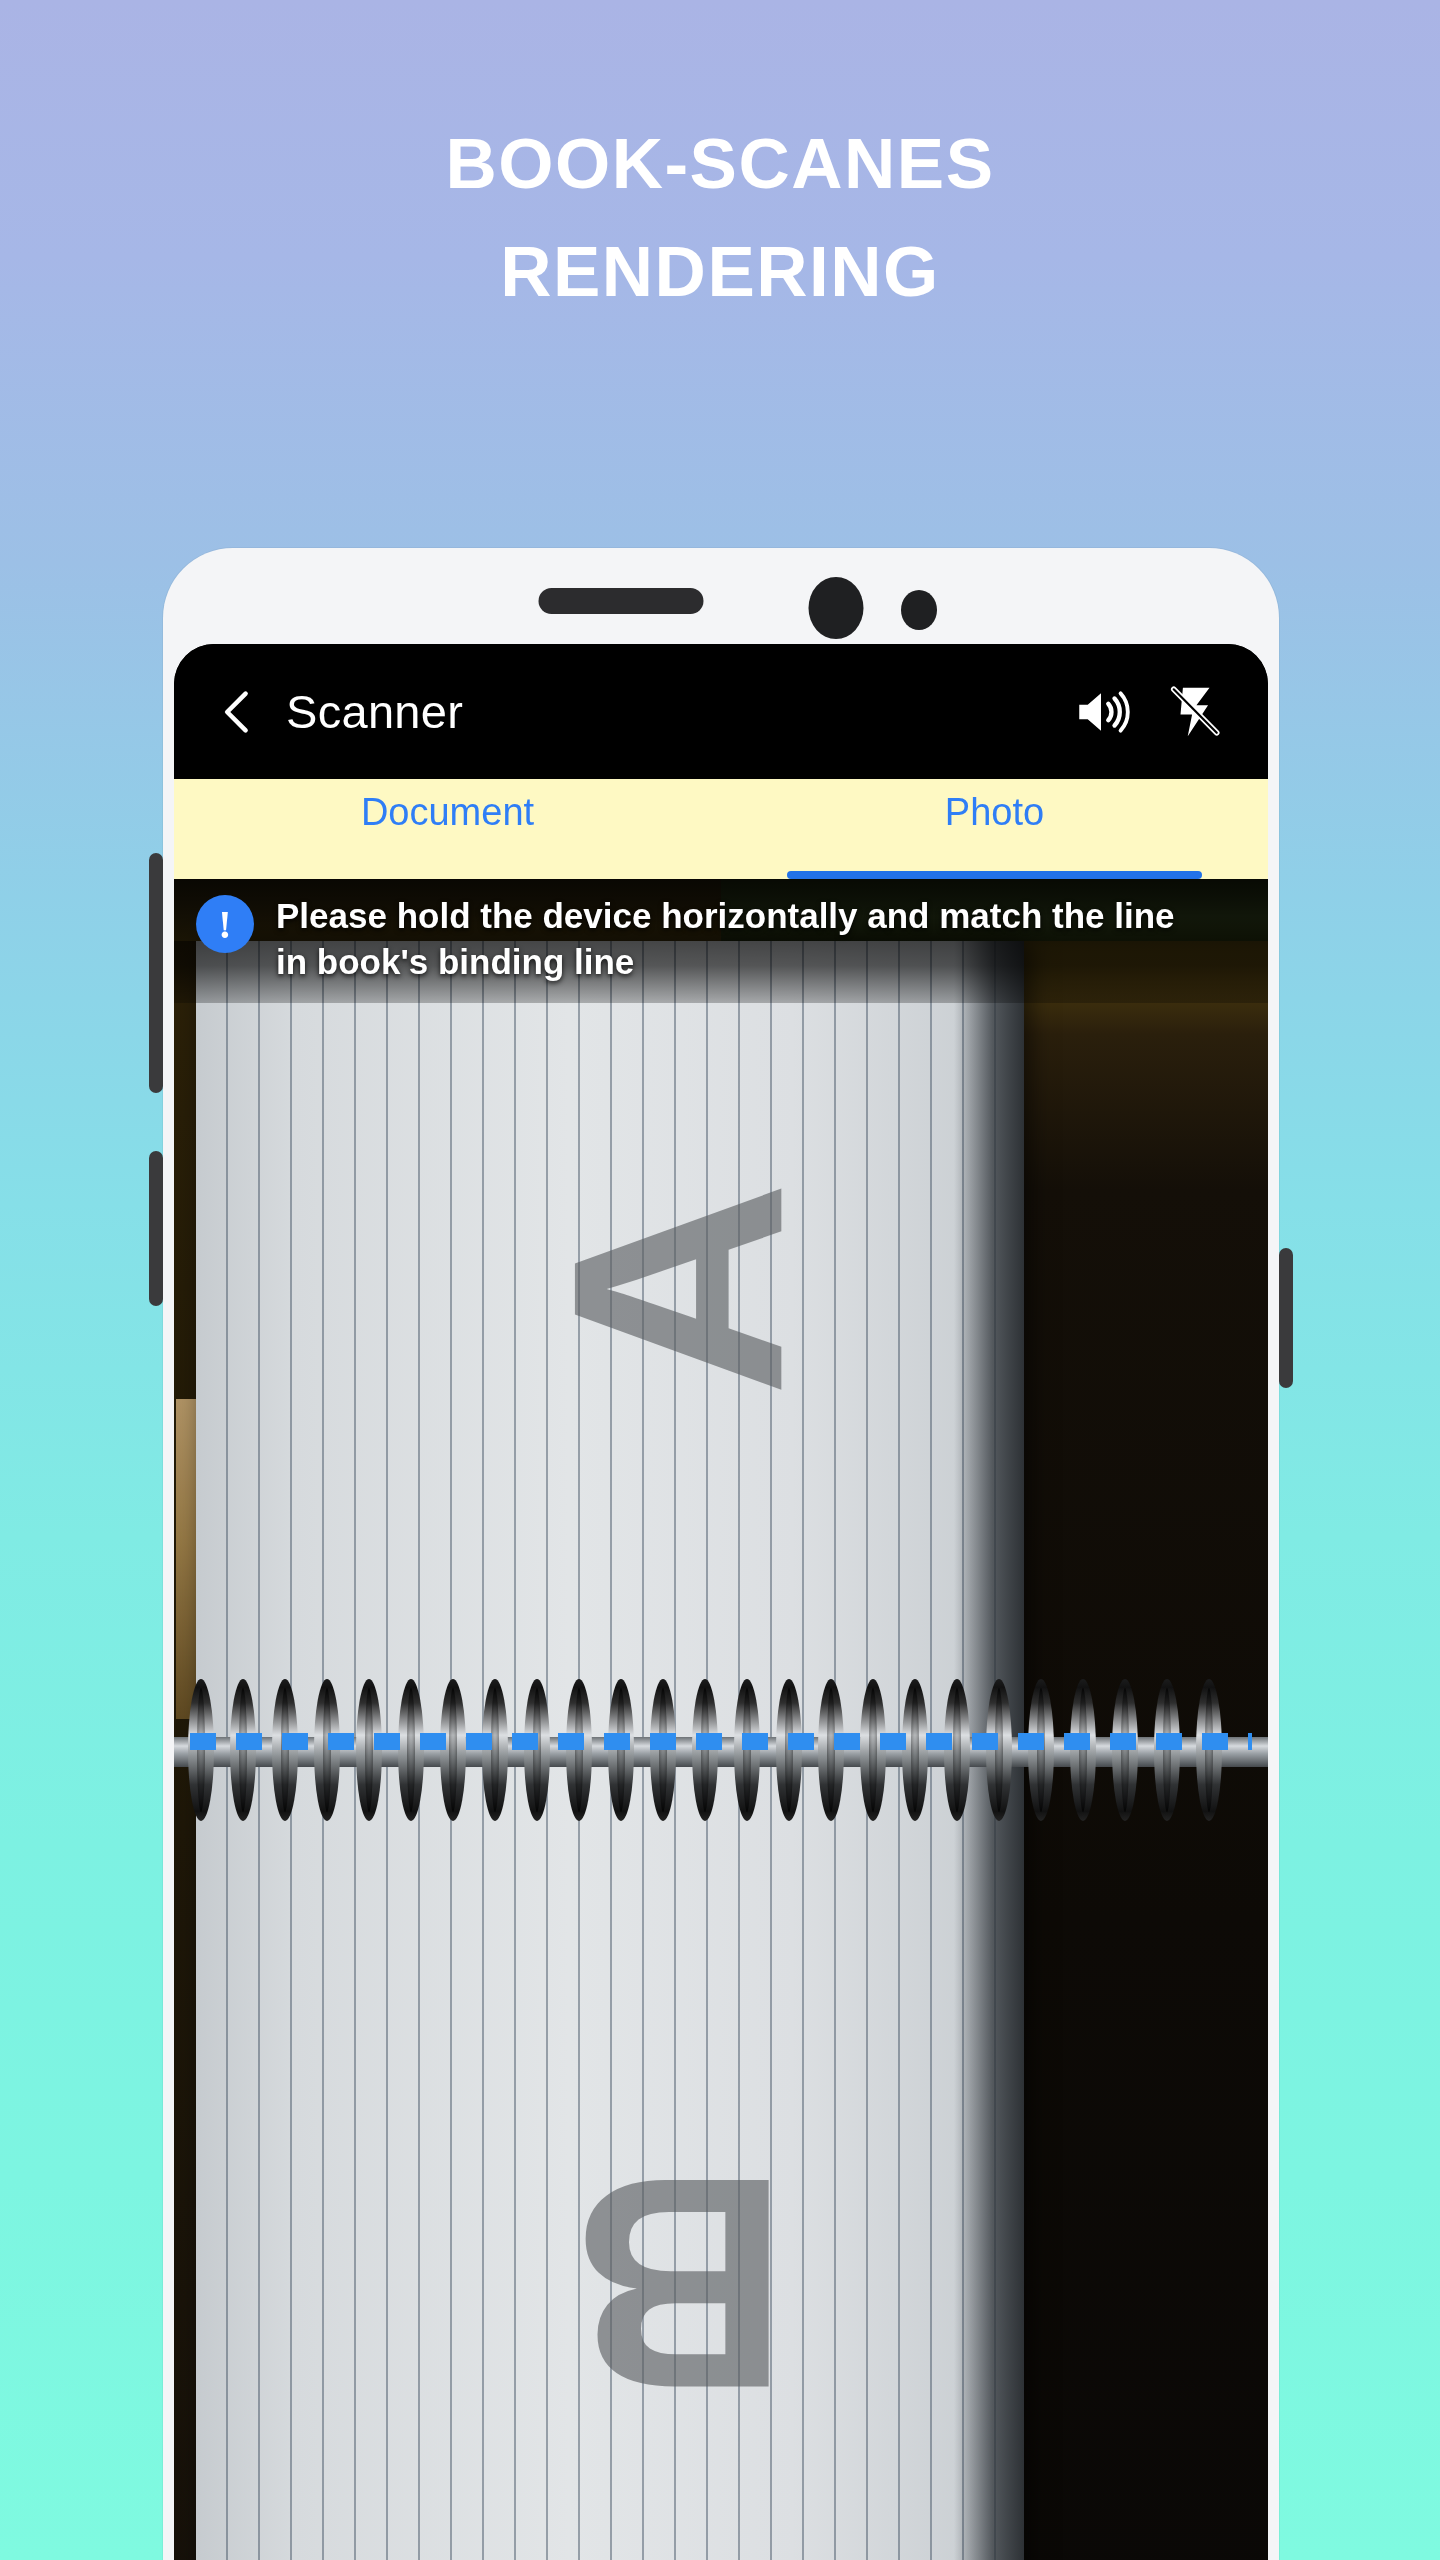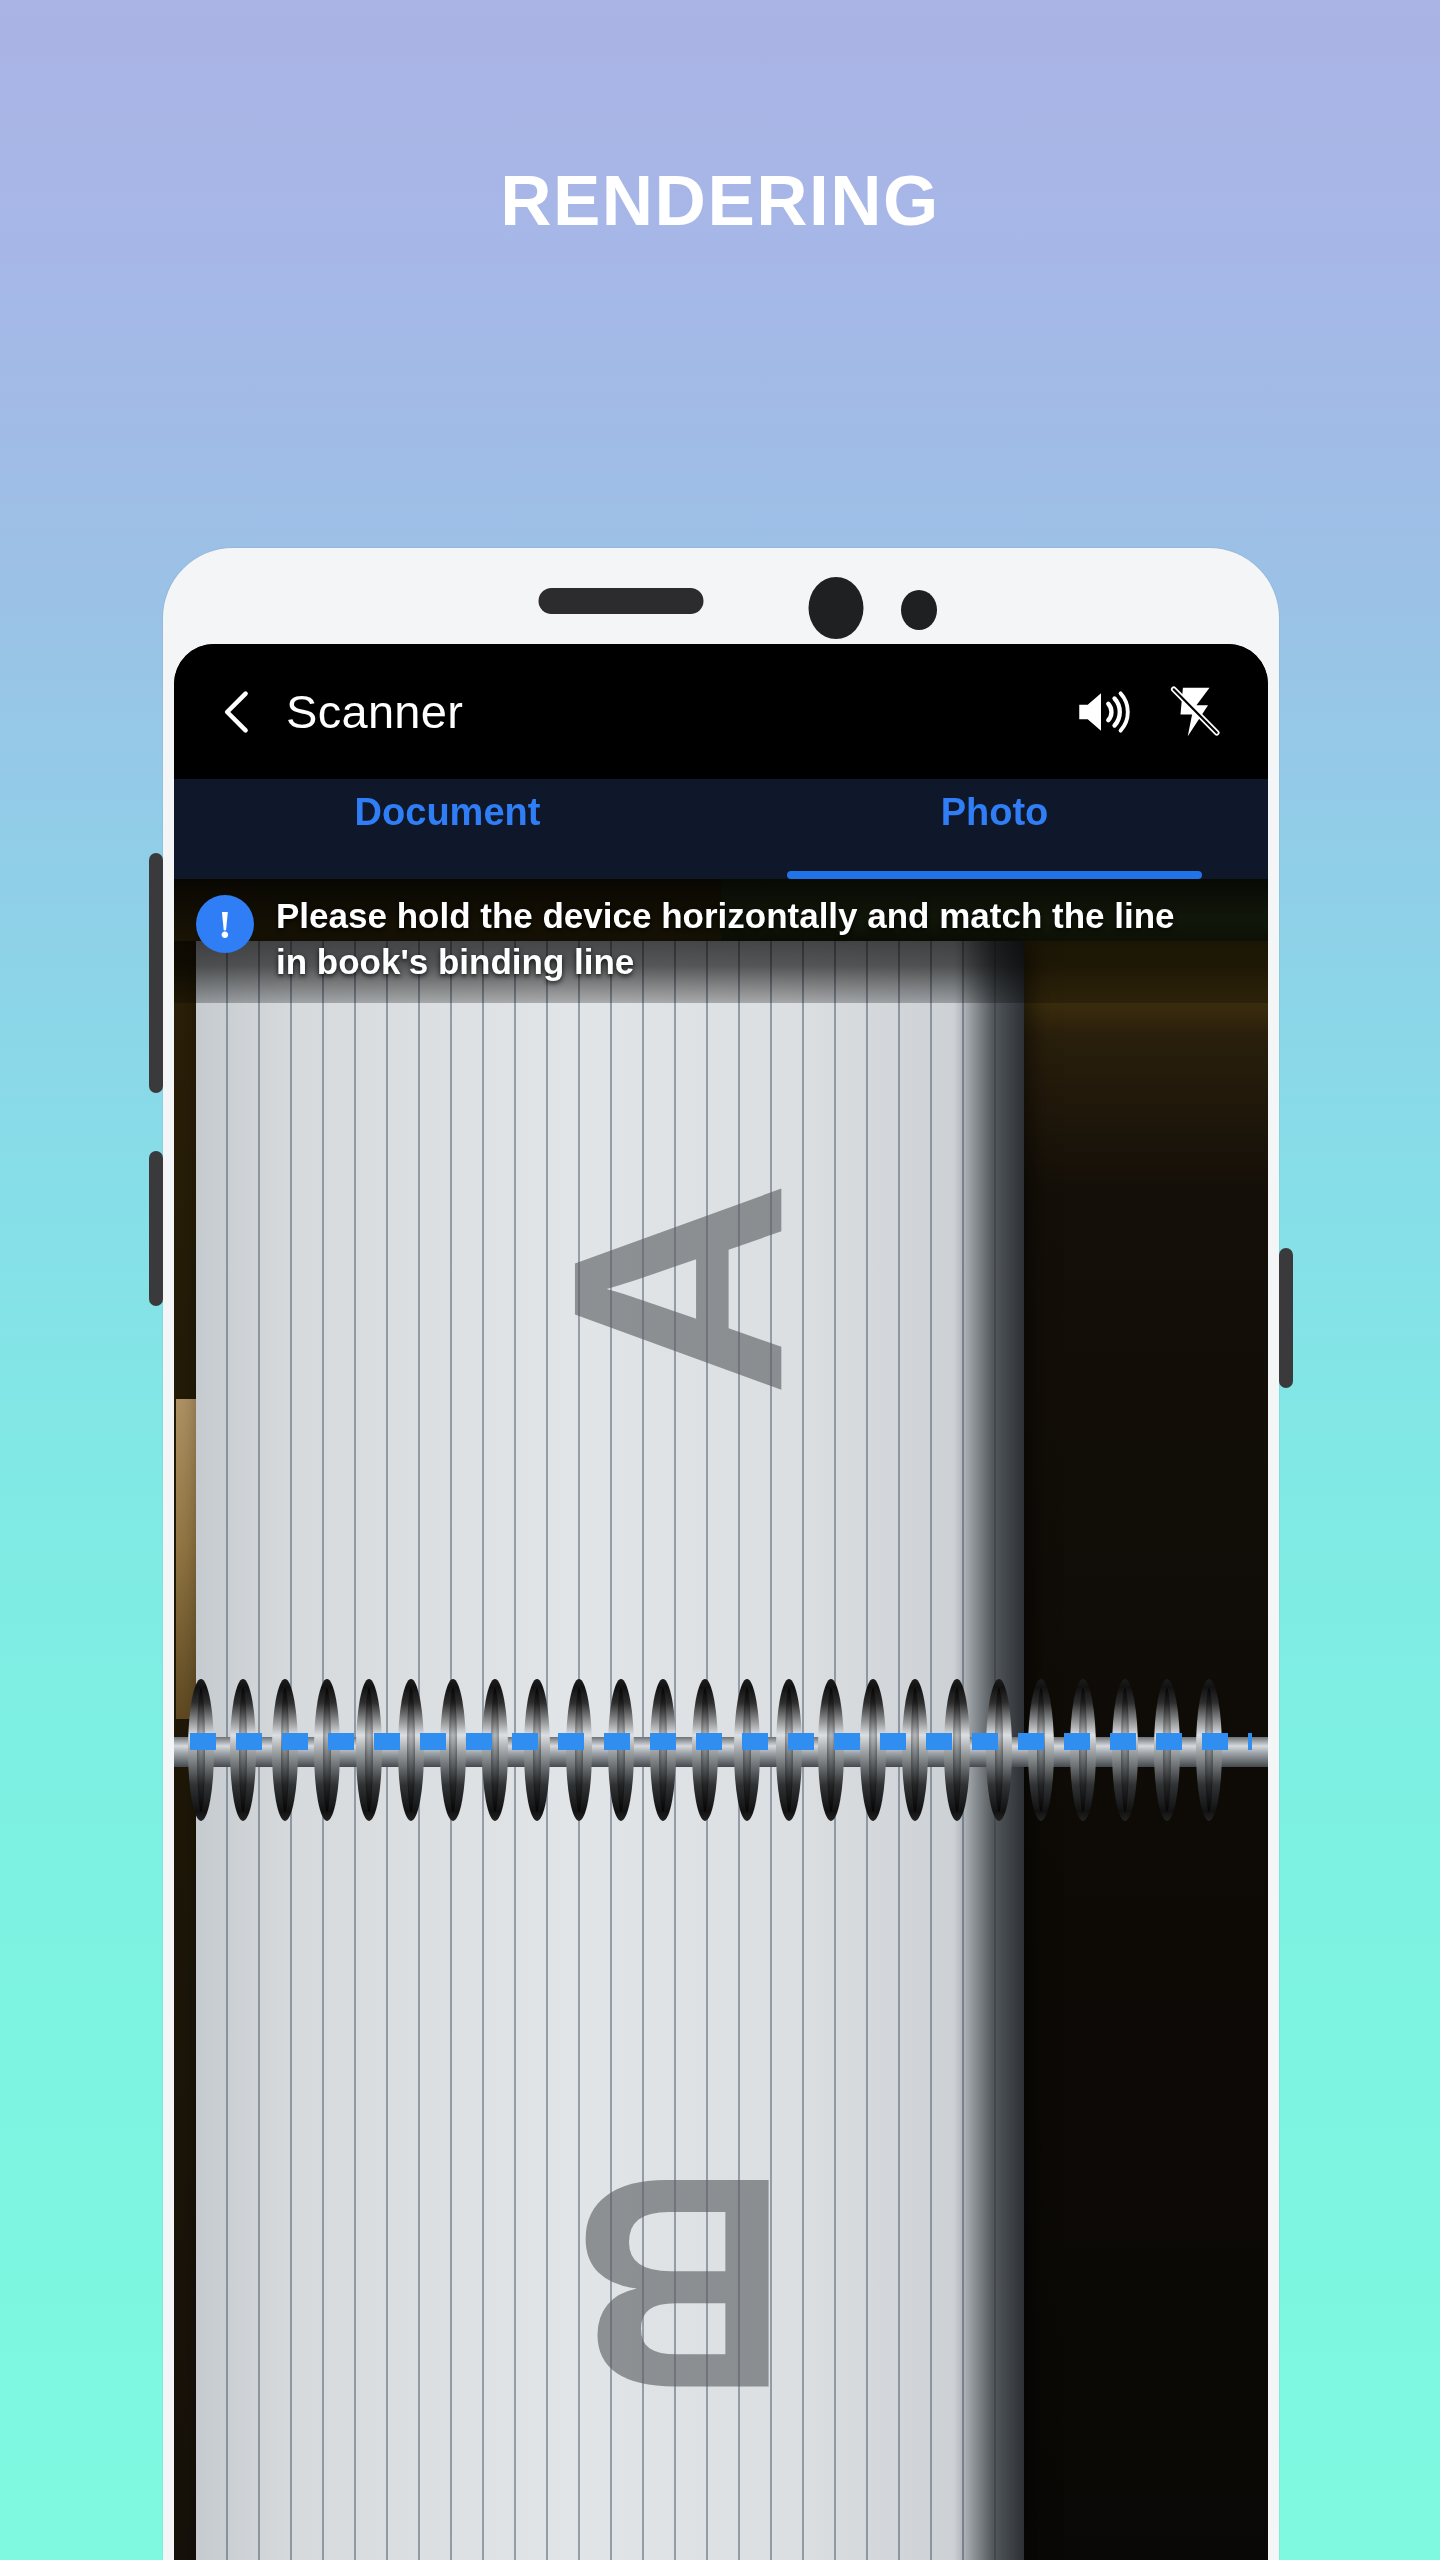--- a/index.html
+++ b/index.html
@@ -76,22 +76,22 @@
   .back-icon{ width:52px; height:52px; flex:0 0 auto; cursor:pointer; }
   .appbar-title{
     color:#ffffff; font-size:47px; font-weight:400; letter-spacing:.3px;
     flex:1 1 auto;
   }
   .appbar-actions{ display:flex; align-items:center; gap:36px; }
   .ic{ width:58px; height:58px; display:block; cursor:pointer; }
 
   
   .tabs{
-    display:flex; width:100%; height:100px; background:#0f172a;
-    align-items:flex-start; position:relative;font-weight:bold;
+    display:flex; width:100%; height:100px; background:#fef9c3;
+    align-items:flex-start; position:relative;
   }
   .tab{
     flex:1 1 0; text-align:center; color:#2f7ef6;
     font-size:38px; padding-top:12px; cursor:pointer;
     position:relative; height:100%;
   }
   .tab.active{ color:#2f7ef6; }
   .tab.active::after{
     content:""; position:absolute; left:12%; right:12%; bottom:0;
     height:8px; background:#2272e8; border-radius:4px;
@@ -200,20 +200,21 @@
   .banner-text{
     color:#ffffff; font-size:35px; line-height:1.32; font-weight:600;
     text-shadow:0 2px 5px rgba(0,0,0,.85);
     max-width:900px;
   }
 </style>
 </head>
 <body>
 
 <div class="headline">
+  <span class="l1">BOOK-SCANES</span>
   <span class="l2">RENDERING</span>
 </div>
 
 <div class="phone">
 
   <div class="bezel-top">
     <div class="earpiece"></div>
     <div class="cam-main"></div>
     <div class="cam-sensor"></div>
   </div>

